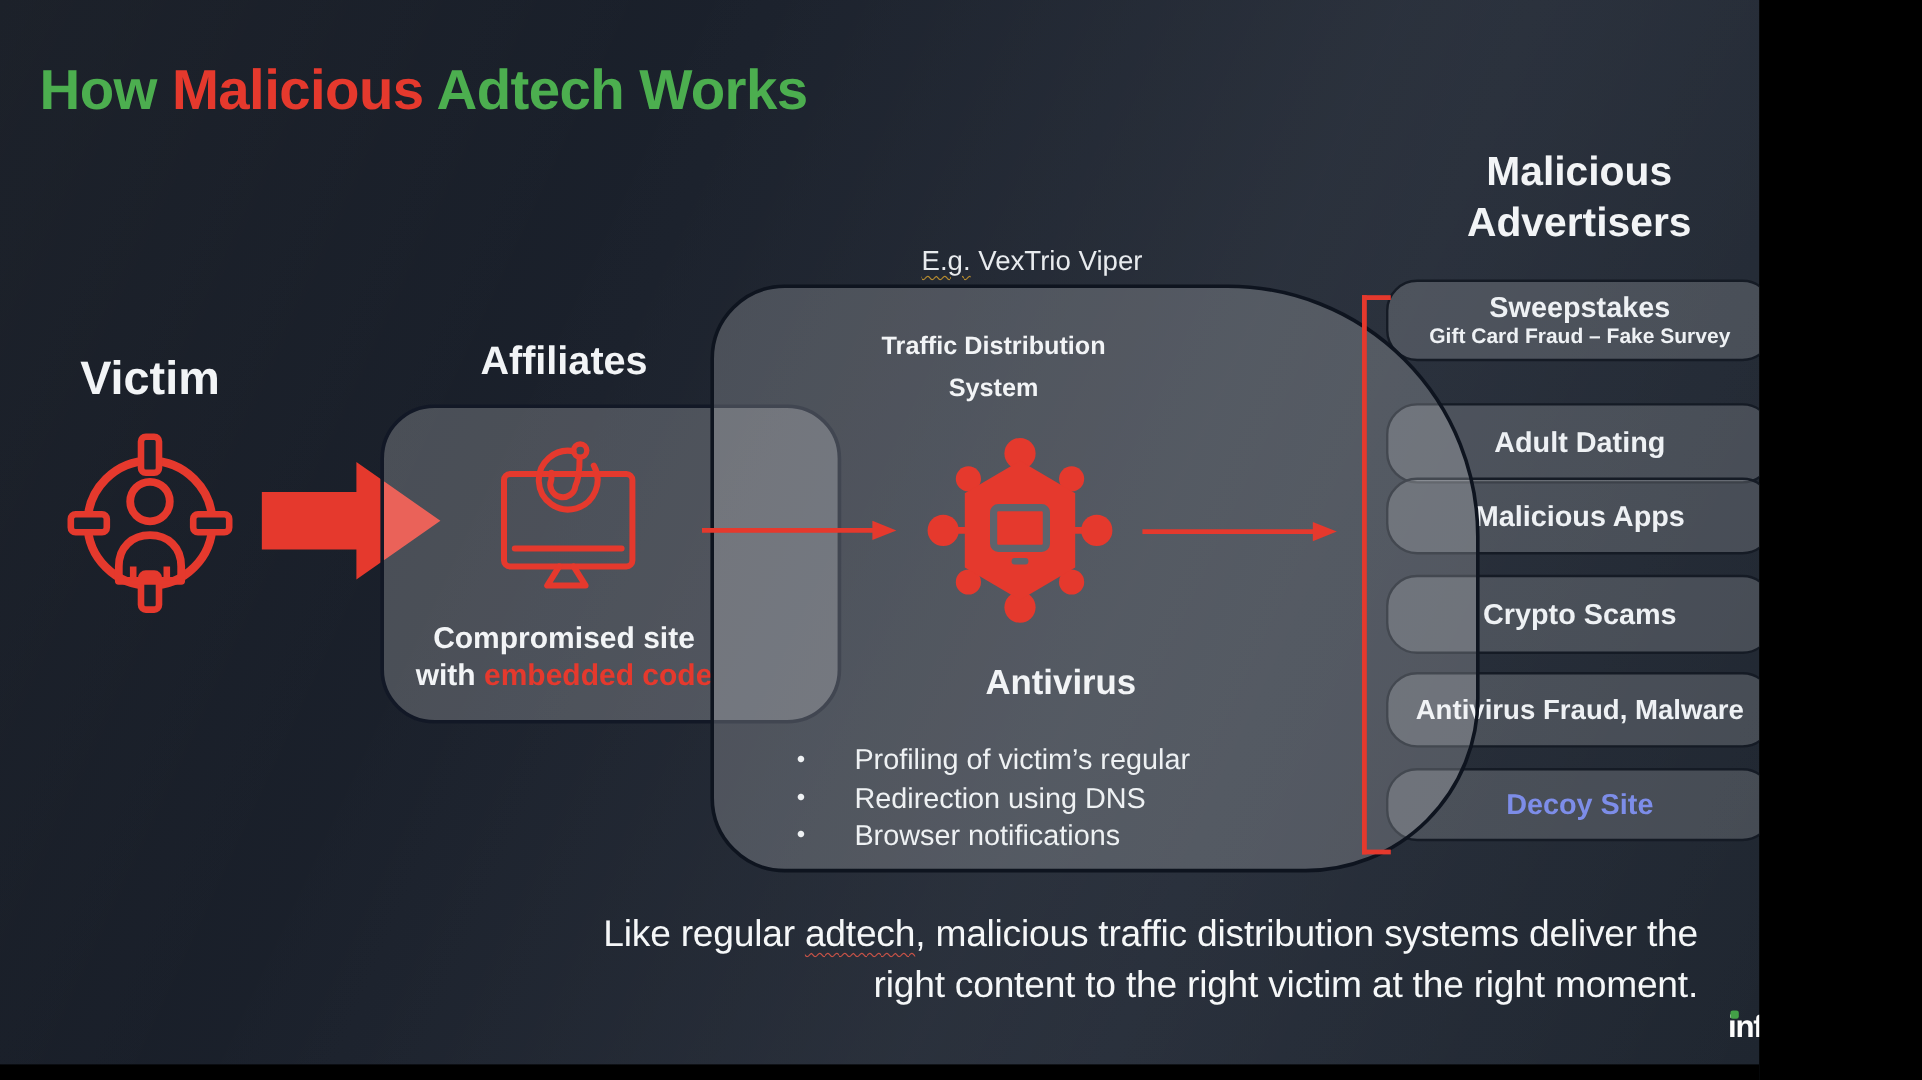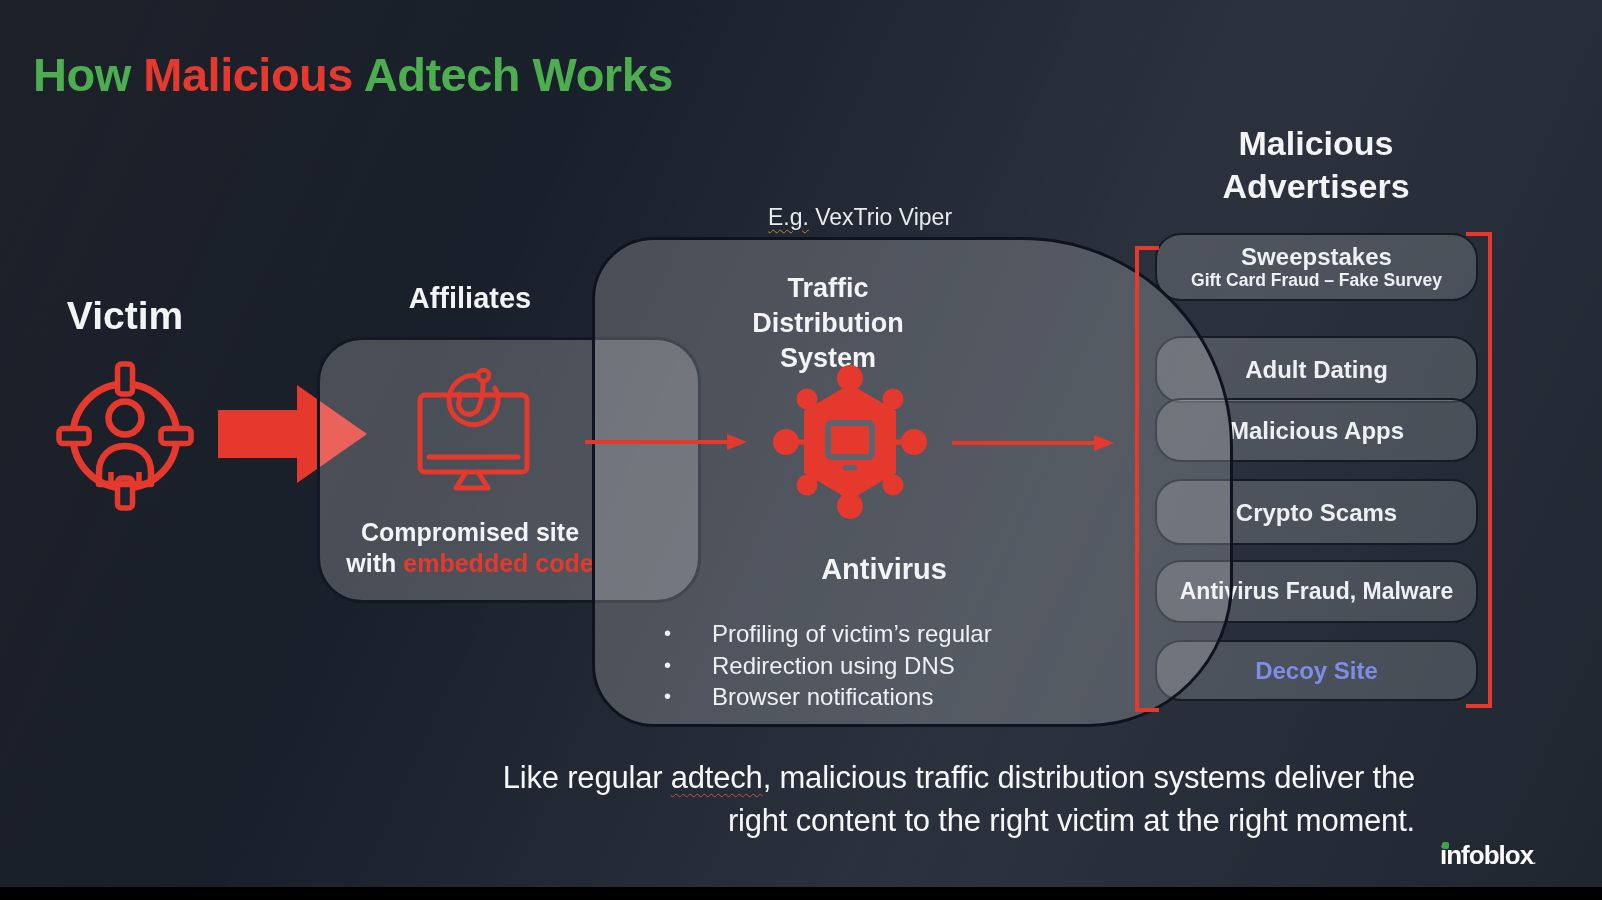--- a/index.html
+++ b/index.html
@@ -1,17 +1,17 @@
 <!DOCTYPE html>
 <html><head>
 <meta charset="utf-8">
 <style>
   html,body{margin:0;padding:0;background:#000;}
   .slide{
-    position:relative;width:1602px;height:900px;overflow:hidden;
+    position:relative;width:1466px;height:900px;overflow:hidden;
     font-family:"Liberation Sans",sans-serif;color:#f2f4f6;
     background:
       linear-gradient(115deg, rgba(255,255,255,0.03) 0%, rgba(255,255,255,0) 30%, rgba(255,255,255,0.045) 62%, rgba(255,255,255,0) 100%),
       linear-gradient(112deg,#151a23 0%,#1b212c 35%,#232a36 70%,#1f2630 100%);
   }
   .bottom-bar{position:absolute;left:0;bottom:0;width:100%;height:13px;background:#000;}
 
   
   .page-title{position:absolute;left:33px;top:16px;font-size:47px;font-weight:700;letter-spacing:-0.5px;white-space:pre;}
   .t-green{color:#4cae4f;}
@@ -21,21 +21,21 @@
   .sec-label{position:absolute;text-align:center;font-weight:600;color:#f2f4f6;}
 
   
   .victim-label{left:40px;top:294px;width:170px;font-size:39px;}
   .victim-icon{position:absolute;left:55px;top:360px;}
 
   
   .big-arrow{position:absolute;left:218px;top:384px;}
 
   
-  .affiliates-label{left:370px;top:282px;width:200px;font-size:29px;}
+  .affiliates-label{left:370px;top:282px;width:200px;font-size:33px;}
   .affiliates-box{
     position:absolute;left:317px;top:337px;width:384px;height:266px;
     background:rgba(255,255,255,0.21);border:3px solid #121826;border-radius:45px;box-sizing:border-box;
   }
   .computer-icon{position:absolute;left:397px;top:353px;}
   .affiliates-caption{position:absolute;left:330px;top:517px;width:280px;text-align:center;
     font-size:25px;font-weight:600;line-height:31px;color:#f2f4f6;}
   .code-red{color:#e5392d;}
 
   
@@ -60,21 +60,21 @@
   .anop-title{left:560px;top:158px;width:600px;font-size:39px;}
   .anop-subtitle{position:absolute;left:660px;top:204px;width:400px;text-align:center;
     font-size:23px;font-weight:400;color:#e8ebee;}
   .wavy-amber{text-decoration:underline;text-decoration-style:wavy;text-decoration-color:#b58a2e;
     text-decoration-thickness:1px;text-underline-offset:4px;}
   .anop-box{
     position:absolute;left:592px;top:237px;width:641px;height:490px;box-sizing:border-box;
     background:rgba(255,255,255,0.2);border:3px solid #0e141f;
     border-radius:62px 210px 145px 62px;
   }
-  .tds-label{left:728px;top:271px;width:200px;font-size:27px;line-height:35px;text-align:center;}
+  .tds-label{left:728px;top:271px;width:200px;font-size:21px;line-height:35px;text-align:center;}
   .tds-icon{position:absolute;left:770px;top:362px;}
   .techniques-title{left:784px;top:553px;width:200px;font-size:29px;font-weight:700;}
   .techniques-list{position:absolute;left:656px;top:618px;margin:0;padding:0;list-style:none;}
   .techniques-list li{display:flex;font-size:24px;line-height:31.5px;color:#eef1f3;}
   .techniques-list .bullet{width:48px;text-align:left;padding-left:8px;font-size:20px;}
 
   
   .flow-arrow{position:absolute;}
 
   

